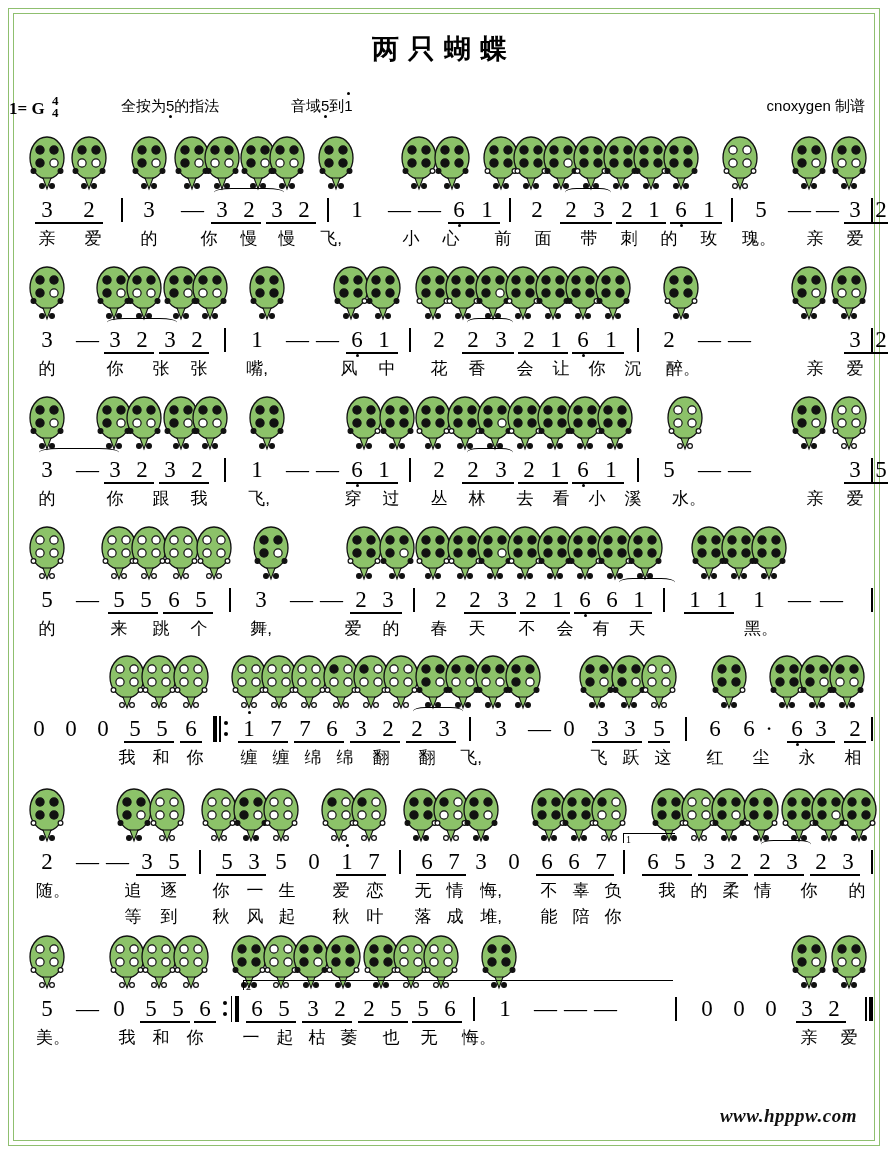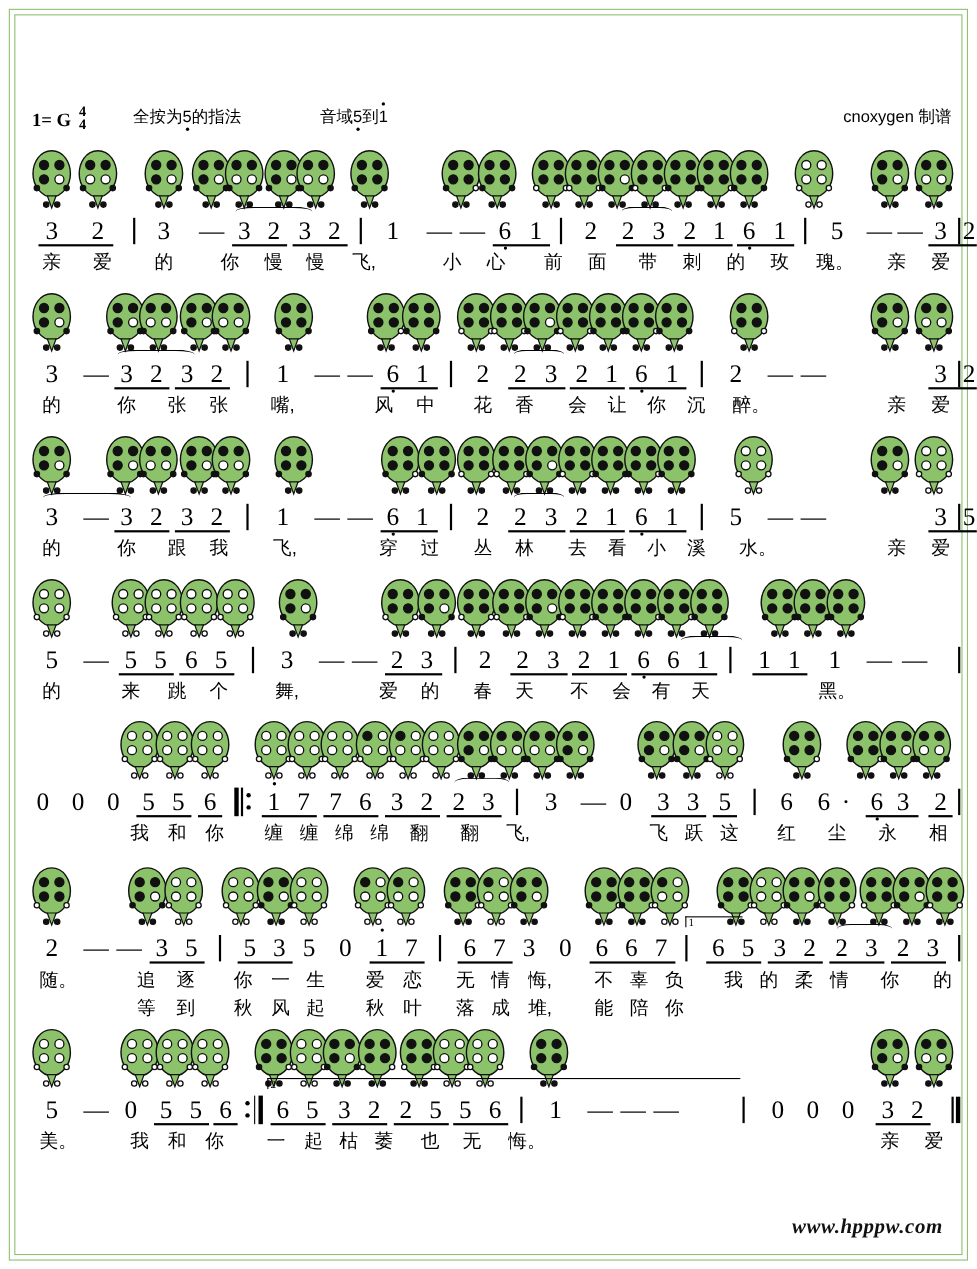--- a/index.html
+++ b/index.html
@@ -34,21 +34,21 @@
     font-size: 27px;
     letter-spacing: 9px;
     color: #000;
   }
   .header-row {
     position: absolute;
     top: 84px; left: 0; width: 100%;
     height: 28px;
   }
   .hdr-key {
-    position: absolute; left: 20px; top: 2px;
+    position: absolute; left: 0; top: 2px;
     font-family: "Liberation Serif", serif;
     font-size: 17px; font-weight: bold;
   }
   .frac {
     display: inline-block;
     vertical-align: -3px;
     text-align: center;
     line-height: 0.95;
     font-size: 13px;
     font-weight: bold;
@@ -191,20 +191,21 @@
     letter-spacing: 0.5px;
     text-align: center;
   }
 </style>
 </head>
 <body>
 
 <div class="page">
   <div class="inner"></div>
 
+  <div class="title">两只蝴蝶</div>
 
   <div class="header-row">
     <div class="hdr-key">
       <span>1= G</span>
       <span class="frac">
         <span class="num">4</span>
         <span class="den">4</span>
       </span>
     </div>
     <div class="hdr-note1">全按为<span class="dotu">5</span>的指法</div>

